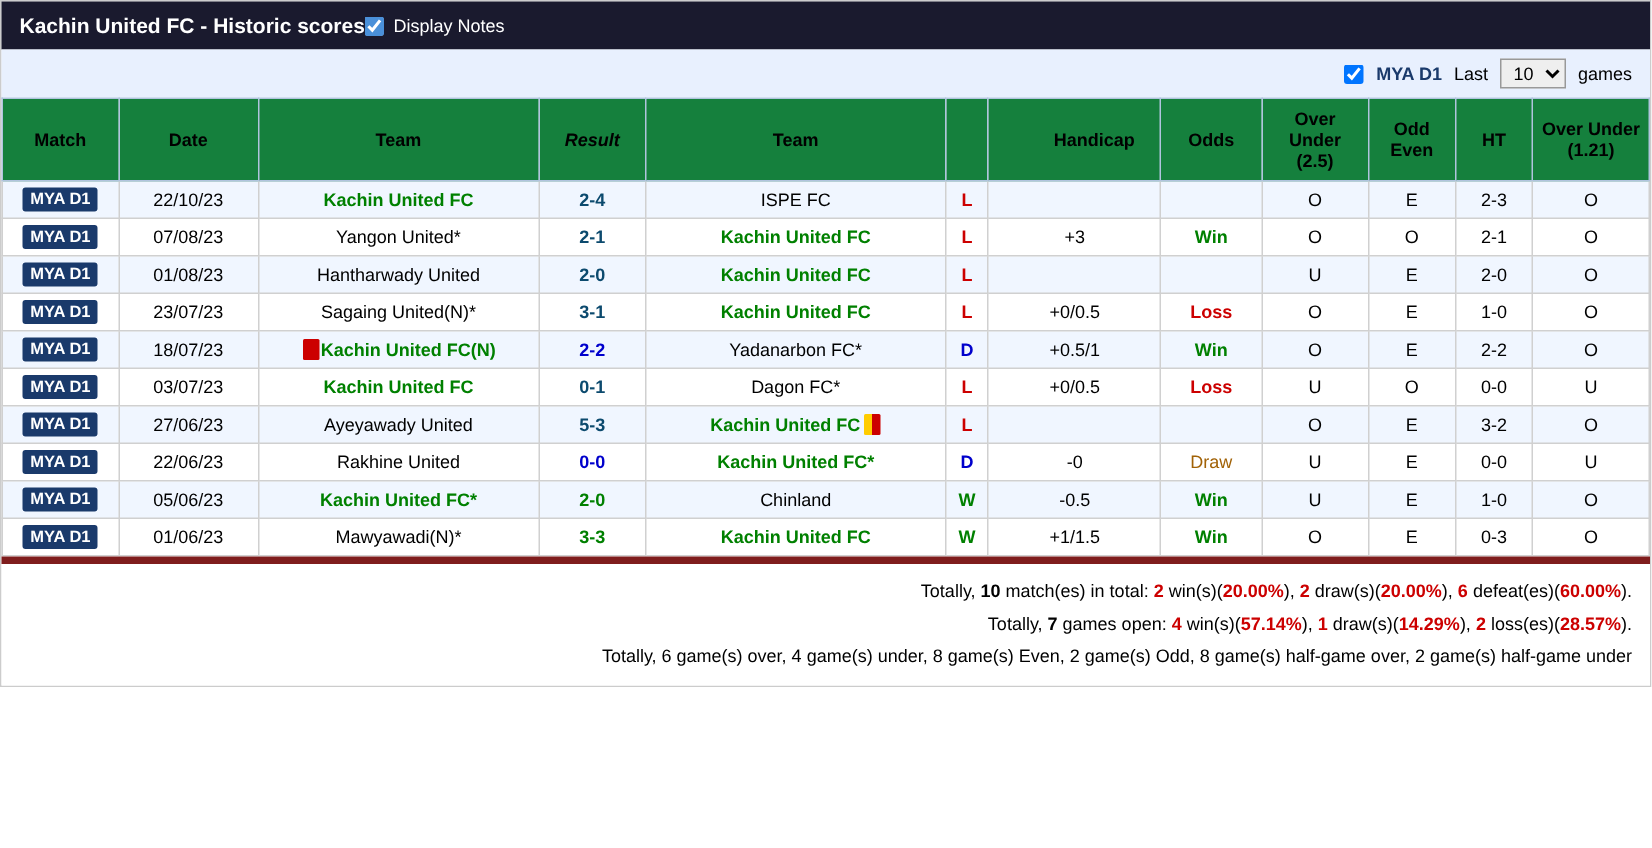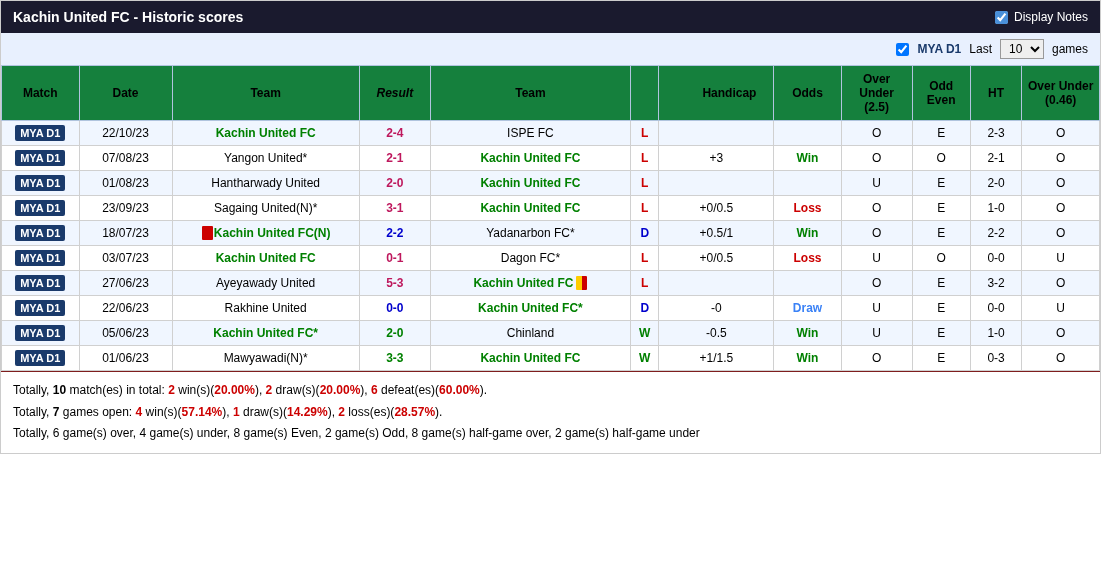--- a/index.html
+++ b/index.html
@@ -1,41 +1,41 @@
 <!DOCTYPE html>
 <html><head>
   <meta charset="utf-8">
   <style>
     * { box-sizing: border-box; margin: 0; padding: 0; }
     body { font-family: Arial, sans-serif; font-size: 12px; background: #fff; }
     .container { width: 1101px; border: 1px solid #ccc; }
-    .header { background: #1a1a2e; color: #fff; padding: 8px 12px; display: flex; justify-content: space-between; align-items: center; }
+    .header { background: #1a1a2e; color: #fff; padding: 8px 12px; display: flex; justify-content: flex-start; align-items: center; }
     .header-title { font-size: 14px; font-weight: bold; color: #fff; }
     .display-notes { display: flex; align-items: center; gap: 6px; font-size: 12px; color: #fff; }
     .display-notes input[type=checkbox] { accent-color: #4a90d9; }
     .filter-bar { background: #e8f0fe; padding: 6px 12px; display: flex; justify-content: flex-end; align-items: center; gap: 8px; }
     .filter-bar select { font-size: 12px; padding: 1px 4px; border: 1px solid #999; }
     .filter-bar span { font-size: 12px; }
     table { width: 100%; border-collapse: collapse; }
     thead tr { background: #15803d; }
     th { padding: 6px 4px; text-align: center; font-size: 12px; font-weight: bold; border: 1px solid #b0c4de; vertical-align: middle; }
     td { padding: 4px 4px; text-align: center; border: 1px solid #d0d0d0; font-size: 12px; vertical-align: middle; }
     .row-odd { background: #f0f6ff; }
     .row-even { background: #ffffff; }
     .match-badge { background: #1a3a6b; color: #fff; padding: 2px 5px; border-radius: 2px; font-size: 11px; font-weight: bold; display: inline-block; }
     .green { color: #008000; font-weight: bold; }
-    .red { color: #be185d; font-weight: bold; }
+    .red { color: #0c4a6e; font-weight: bold; }
     .blue { color: #0000cc; font-weight: bold; }
     .result-L { color: #cc0000; font-weight: bold; }
     .result-W { color: #008000; font-weight: bold; }
     .result-D { color: #0000cc; font-weight: bold; }
     .win-text { color: #008000; font-weight: bold; }
     .loss-text { color: #cc0000; font-weight: bold; }
-    .draw-text { color: #3b82f6; font-weight: bold; }
-    .summary { padding: 8px 12px; font-size: 12px; line-height: 1.8; border-top: 1px solid #7f1d1d; background: #fff; }
+    .draw-text { color: #a16207; font-weight: normal; }
+    .summary { padding: 8px 12px; font-size: 12px; line-height: 1.8; border-top: 5px solid #7f1d1d; background: #fff; text-align: right; }
     .card-icon { display: inline-block; width: 11px; height: 14px; border-radius: 1px; vertical-align: middle; margin: 0 1px; }
     .red-card-icon { background: #cc0000; }
   </style>
 </head>
 <body>
 
 <div class="container">
 
   <div class="header">
     <span class="header-title">Kachin United FC - Historic scores</span>
@@ -64,21 +64,21 @@
         <th style="width:72px;">Date</th>
         <th style="width:145px;">Team</th>
         <th style="width:55px;font-style:italic;">Result</th>
         <th style="width:155px;">Team</th>
         <th style="width:22px;"></th>
         <th style="width:72px;padding-left:30px;">Handicap</th>
         <th style="width:52px;">Odds</th>
         <th style="width:55px;">Over Under (2.5)</th>
         <th style="width:45px;">Odd Even</th>
         <th style="width:40px;">HT</th>
-        <th style="width:60px;">Over Under (0.46)</th>
+        <th style="width:60px;">Over Under (1.21)</th>
       </tr>
     </thead>
     <tbody id="table-body">
     <tr class="row-odd">
           <td><span class="match-badge">MYA D1</span></td>
           <td>22/10/23</td>
           <td><span class="green">Kachin United FC</span></td>
           <td><span class="red">2-4</span></td>
           <td><span class="black">ISPE FC</span></td>
           <td><span class="result-L">L</span></td>
@@ -112,21 +112,21 @@
           <td><span class="result-L">L</span></td>
           <td></td>
           <td></td>
           <td>U</td>
           <td>E</td>
           <td>2-0</td>
           <td>O</td>
         </tr>
         <tr class="row-even">
           <td><span class="match-badge">MYA D1</span></td>
-          <td>23/09/23</td>
+          <td>23/07/23</td>
           <td><span class="black">Sagaing United(N)*</span></td>
           <td><span class="red">3-1</span></td>
           <td><span class="green">Kachin United FC</span></td>
           <td><span class="result-L">L</span></td>
           <td>+0/0.5</td>
           <td><span class="loss-text">Loss</span></td>
           <td>O</td>
           <td>E</td>
           <td>1-0</td>
           <td>O</td>

